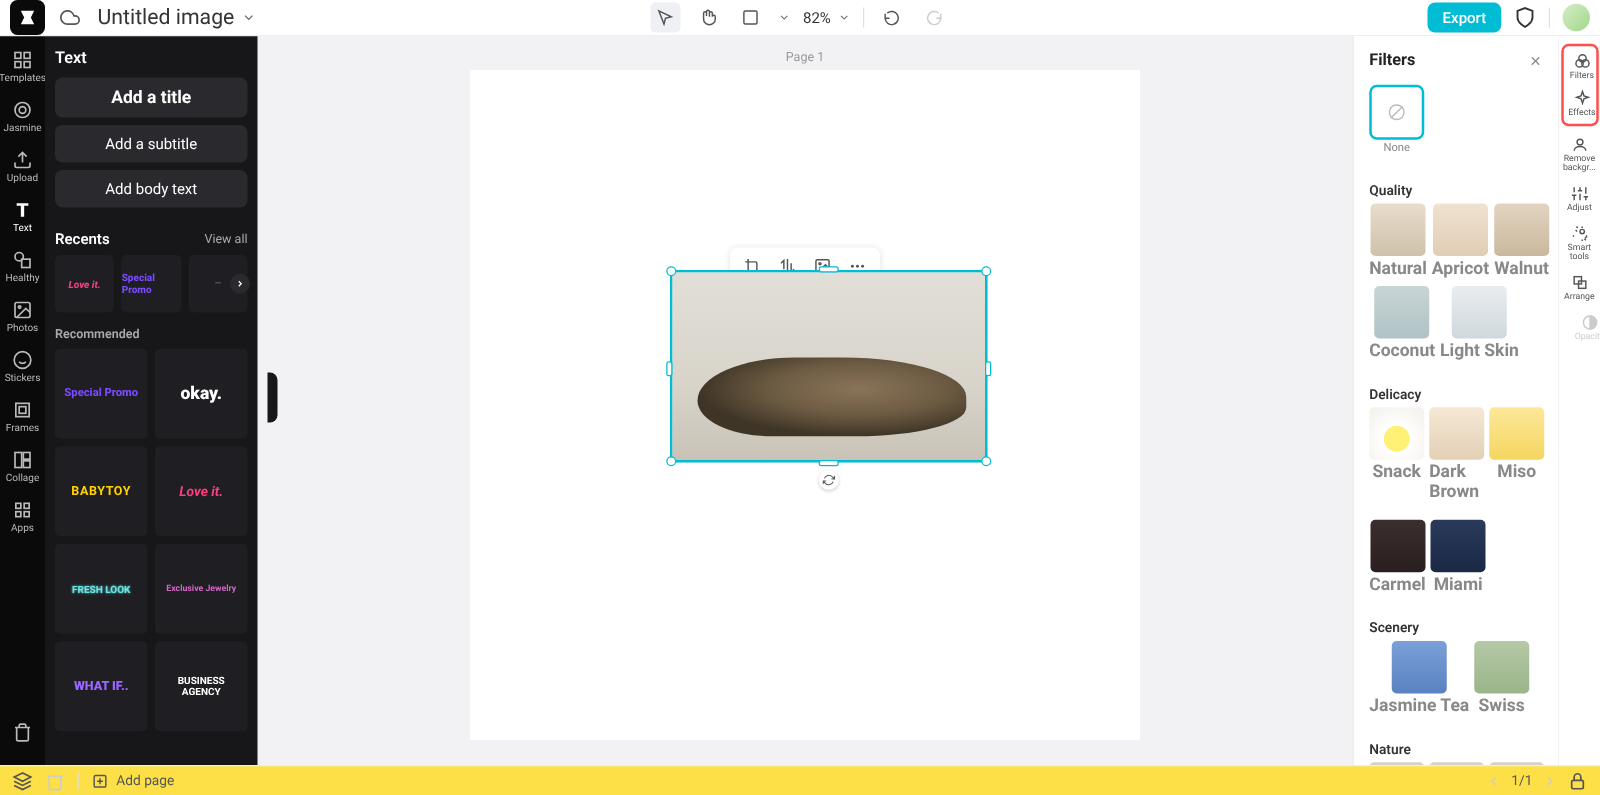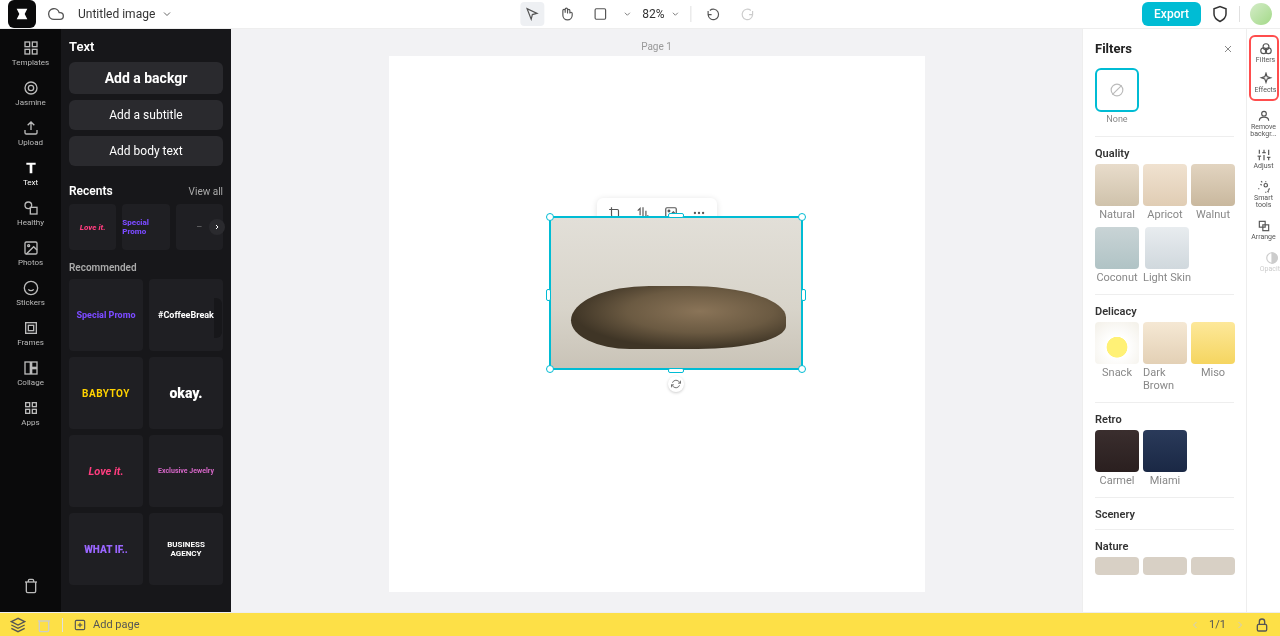--- a/index.html
+++ b/index.html
@@ -2,34 +2,34 @@
 <html><head>
 <meta charset="utf-8">
 <style>
 * { margin: 0; padding: 0; box-sizing: border-box; font-family: -apple-system, BlinkMacSystemFont, "Segoe UI", Roboto, sans-serif; }
 body { width: 1280px; height: 636px; overflow: hidden; background: #f2f2f4; display: flex; flex-direction: column; }
 .topbar { height: 29px; background: #fff; display: flex; align-items: center; padding: 0 8px; gap: 12px; border-bottom: 1px solid #eee; flex: 0 0 29px; }
 .logo { width: 28px; height: 28px; background: #0a0a0b; border-radius: 6px; display: flex; align-items: center; justify-content: center; color: #fff; }
 .logo svg { width: 16px; height: 16px; }
 .topbar-left { display: flex; align-items: center; gap: 14px; }
 .cloud-icon { width: 16px; height: 16px; color: #555; }
-.title-wrap { display: flex; align-items: center; gap: 6px; font-size: 12px; color: #333; }
+.title-wrap { display: flex; align-items: center; gap: 6px; font-size: 17px; color: #333; }
 .title-wrap svg { width: 12px; height: 12px; color: #666; }
 .topbar-center { position: absolute; left: 50%; transform: translateX(-50%); display: flex; align-items: center; gap: 10px; }
 .tool-btn { width: 24px; height: 24px; border-radius: 4px; display: flex; align-items: center; justify-content: center; cursor: pointer; color: #555; }
 .tool-btn.active { background: #eef0f3; }
 .tool-btn svg { width: 14px; height: 14px; }
 .zoom-wrap { display: flex; align-items: center; gap: 6px; font-size: 12px; color: #333; }
 .vdiv { width: 1px; height: 16px; background: #e0e0e0; }
 .topbar-right { margin-left: auto; display: flex; align-items: center; gap: 10px; }
 .export-btn { background: #00bcd4; color: #fff; font-size: 12px; font-weight: 500; padding: 5px 12px; border-radius: 6px; cursor: pointer; }
 .shield { width: 18px; height: 18px; color: #333; }
 .avatar { width: 22px; height: 22px; border-radius: 50%; background: linear-gradient(135deg, #d4ecc8, #a3d988); }
 .main { flex: 1; display: flex; min-height: 0; }
-.navrail { width: 61px; background: #0a0a0b; display: flex; flex-direction: column; align-items: center; padding-top: 6px; gap: 4px; }
+.navrail { width: 36px; background: #0a0a0b; display: flex; flex-direction: column; align-items: center; padding-top: 6px; gap: 4px; }
 .nav-item { width: 40px; height: 36px; display: flex; flex-direction: column; align-items: center; justify-content: center; gap: 2px; cursor: pointer; color: #bbb; border-radius: 6px; }
 .nav-item svg { width: 16px; height: 16px; }
 .nav-item span { font-size: 8px; }
 .nav-item.active { color: #fff; }
 .nav-bottom { margin-top: auto; margin-bottom: 8px; }
 .sidepanel { width: 170px; background: #17171a; color: #fff; padding: 10px 8px; overflow-y: auto; }
 .sidepanel h2 { font-size: 13px; font-weight: 600; margin-bottom: 8px; }
 .add-btn { width: 100%; background: #2a2a2e; border: none; color: #fff; border-radius: 6px; padding: 8px 0; margin-bottom: 6px; cursor: pointer; font-size: 12px; }
 .add-btn.title { font-weight: 700; font-size: 14px; }
 .sect-head { display: flex; justify-content: space-between; align-items: center; margin: 12px 0 6px; }
@@ -93,21 +93,21 @@
 .filt-thumb.q4 { background: linear-gradient(#c9d4d6, #b0c3c5); }
 .filt-thumb.q5 { background: linear-gradient(#e8ecef, #d0d8dd); }
 .filt-thumb.d1 { background: radial-gradient(circle at 50% 60%, #fff176 30%, #fff 32%, #f3f0e8 100%); }
 .filt-thumb.d2 { background: linear-gradient(#f5e8d4, #e3d0b5); }
 .filt-thumb.d3 { background: linear-gradient(#fde89a, #f5d560); }
 .filt-thumb.r1 { background: linear-gradient(#3a2e2e, #2a1f1f); }
 .filt-thumb.r2 { background: linear-gradient(#2a3a5a, #1a2845); }
 .filt-thumb.s1 { background: linear-gradient(#7aa0d8, #5a82c0); }
 .filt-thumb.s2 { background: linear-gradient(#b5c8a8, #9ab588); }
 .filt-thumb.n1 { background: #d8d0c5; height: 18px; }
-.filt-name { font-size: 11px; color: #888; }
+.filt-name { font-size: 14px; color: #888; font-weight: bold; }
 .hdiv { height: 1px; background: #eee; margin: 4px 12px; }
 .right-rail { width: 34px; background: #fff; border-left: 1px solid #eee; display: flex; flex-direction: column; align-items: center; padding-top: 6px; gap: 2px; }
 .rr-group { width: 30px; border: 2px solid #ff4d4d; border-radius: 6px; padding: 1px 0; margin-bottom: 2px; }
 .rr-item { width: 30px; display: flex; flex-direction: column; align-items: center; gap: 1px; padding: 4px 0; cursor: pointer; color: #555; }
 .rr-item svg { width: 14px; height: 14px; }
 .rr-item span { font-size: 7px; line-height: 1; text-align: center; }
 .rr-item.dis { color: #ccc; margin-left: 16px; }
 </style>
 </head>
 <body>
@@ -256,21 +256,21 @@
     <div class="nav-item nav-bottom">
         <svg viewBox="0 0 24 24" fill="none" stroke="currentColor" stroke-width="2">
           <polyline points="3 6 5 6 21 6"></polyline>
           <path d="M19 6v14a2 2 0 0 1-2 2H7a2 2 0 0 1-2-2V6m3 0V4a2 2 0 0 1 2-2h4a2 2 0 0 1 2 2v2"></path>
         </svg>
       </div>
   </div>
 
   <div class="sidepanel">
     <h2>Text</h2>
-    <button class="add-btn title">Add a backgr</button>
+    <button class="add-btn title">Add a title</button>
     <button class="add-btn">Add a subtitle</button>
     <button class="add-btn">Add body text</button>
     <div class="sect-head">
         <span>Recents</span>
         <span>View all</span>
       </div>
     <div class="recents-row">
       <div class="recent-tile lov">Love it.</div>
       <div class="recent-tile sp">Special Promo</div>
       <div class="recent-tile fd">—</div>
@@ -278,24 +278,24 @@
           <svg style="width:8px;height:8px" viewBox="0 0 24 24" fill="none" stroke="#fff" stroke-width="3">
             <polyline points="9 18 15 12 9 6"></polyline>
           </svg>
         </div>
     </div>
     <div class="sect-head">
         <span>Recommended</span>
       </div>
     <div class="reco-grid">
       <div class="reco-tile rt-sp">Special Promo</div>
-      <div class="reco-tile rt-cb">#CoffeeBreak</div>
+      <div class="reco-tile rt-ok">okay.</div>
       <div class="reco-tile rt-bt">BABYTOY</div>
-      <div class="reco-tile rt-ok">okay.</div>
       <div class="reco-tile rt-lv">Love it.</div>
+      <div class="reco-tile rt-fl">FRESH LOOK</div>
       <div class="reco-tile rt-ej">Exclusive Jewelry</div>
       <div class="reco-tile rt-wi">WHAT IF..</div>
       <div class="reco-tile rt-ba">BUSINESS AGENCY</div>
     </div>
   </div>
   <div class="panel-handle"></div>
 
   <div class="canvas-area">
     <div class="page-label">Page 1</div>
     <div class="canvas">
@@ -399,33 +399,42 @@
       <div class="filt-item">
           <div class="filt-thumb d2"></div>
           <span class="filt-name">Dark Brown</span>
         </div>
       <div class="filt-item">
           <div class="filt-thumb d3"></div>
           <span class="filt-name">Miso</span>
         </div>
     </div>
     <div class="hdiv"></div>
-    <div class="fsect-title">Retro</div>
     <div class="filt-row">
       <div class="filt-item">
           <div class="filt-thumb r1"></div>
           <span class="filt-name">Carmel</span>
         </div>
       <div class="filt-item">
           <div class="filt-thumb r2"></div>
           <span class="filt-name">Miami</span>
         </div>
     </div>
     <div class="hdiv"></div>
     <div class="fsect-title">Scenery</div>
+    <div class="filt-row">
+      <div class="filt-item">
+          <div class="filt-thumb s1"></div>
+          <span class="filt-name">Jasmine Tea</span>
+        </div>
+      <div class="filt-item">
+          <div class="filt-thumb s2"></div>
+          <span class="filt-name">Swiss</span>
+        </div>
+    </div>
     <div class="hdiv"></div>
     <div class="fsect-title">Nature</div>
     <div class="filt-row">
       <div class="filt-item">
           <div class="filt-thumb n1"></div>
         </div>
       <div class="filt-item">
           <div class="filt-thumb n1"></div>
         </div>
       <div class="filt-item">

